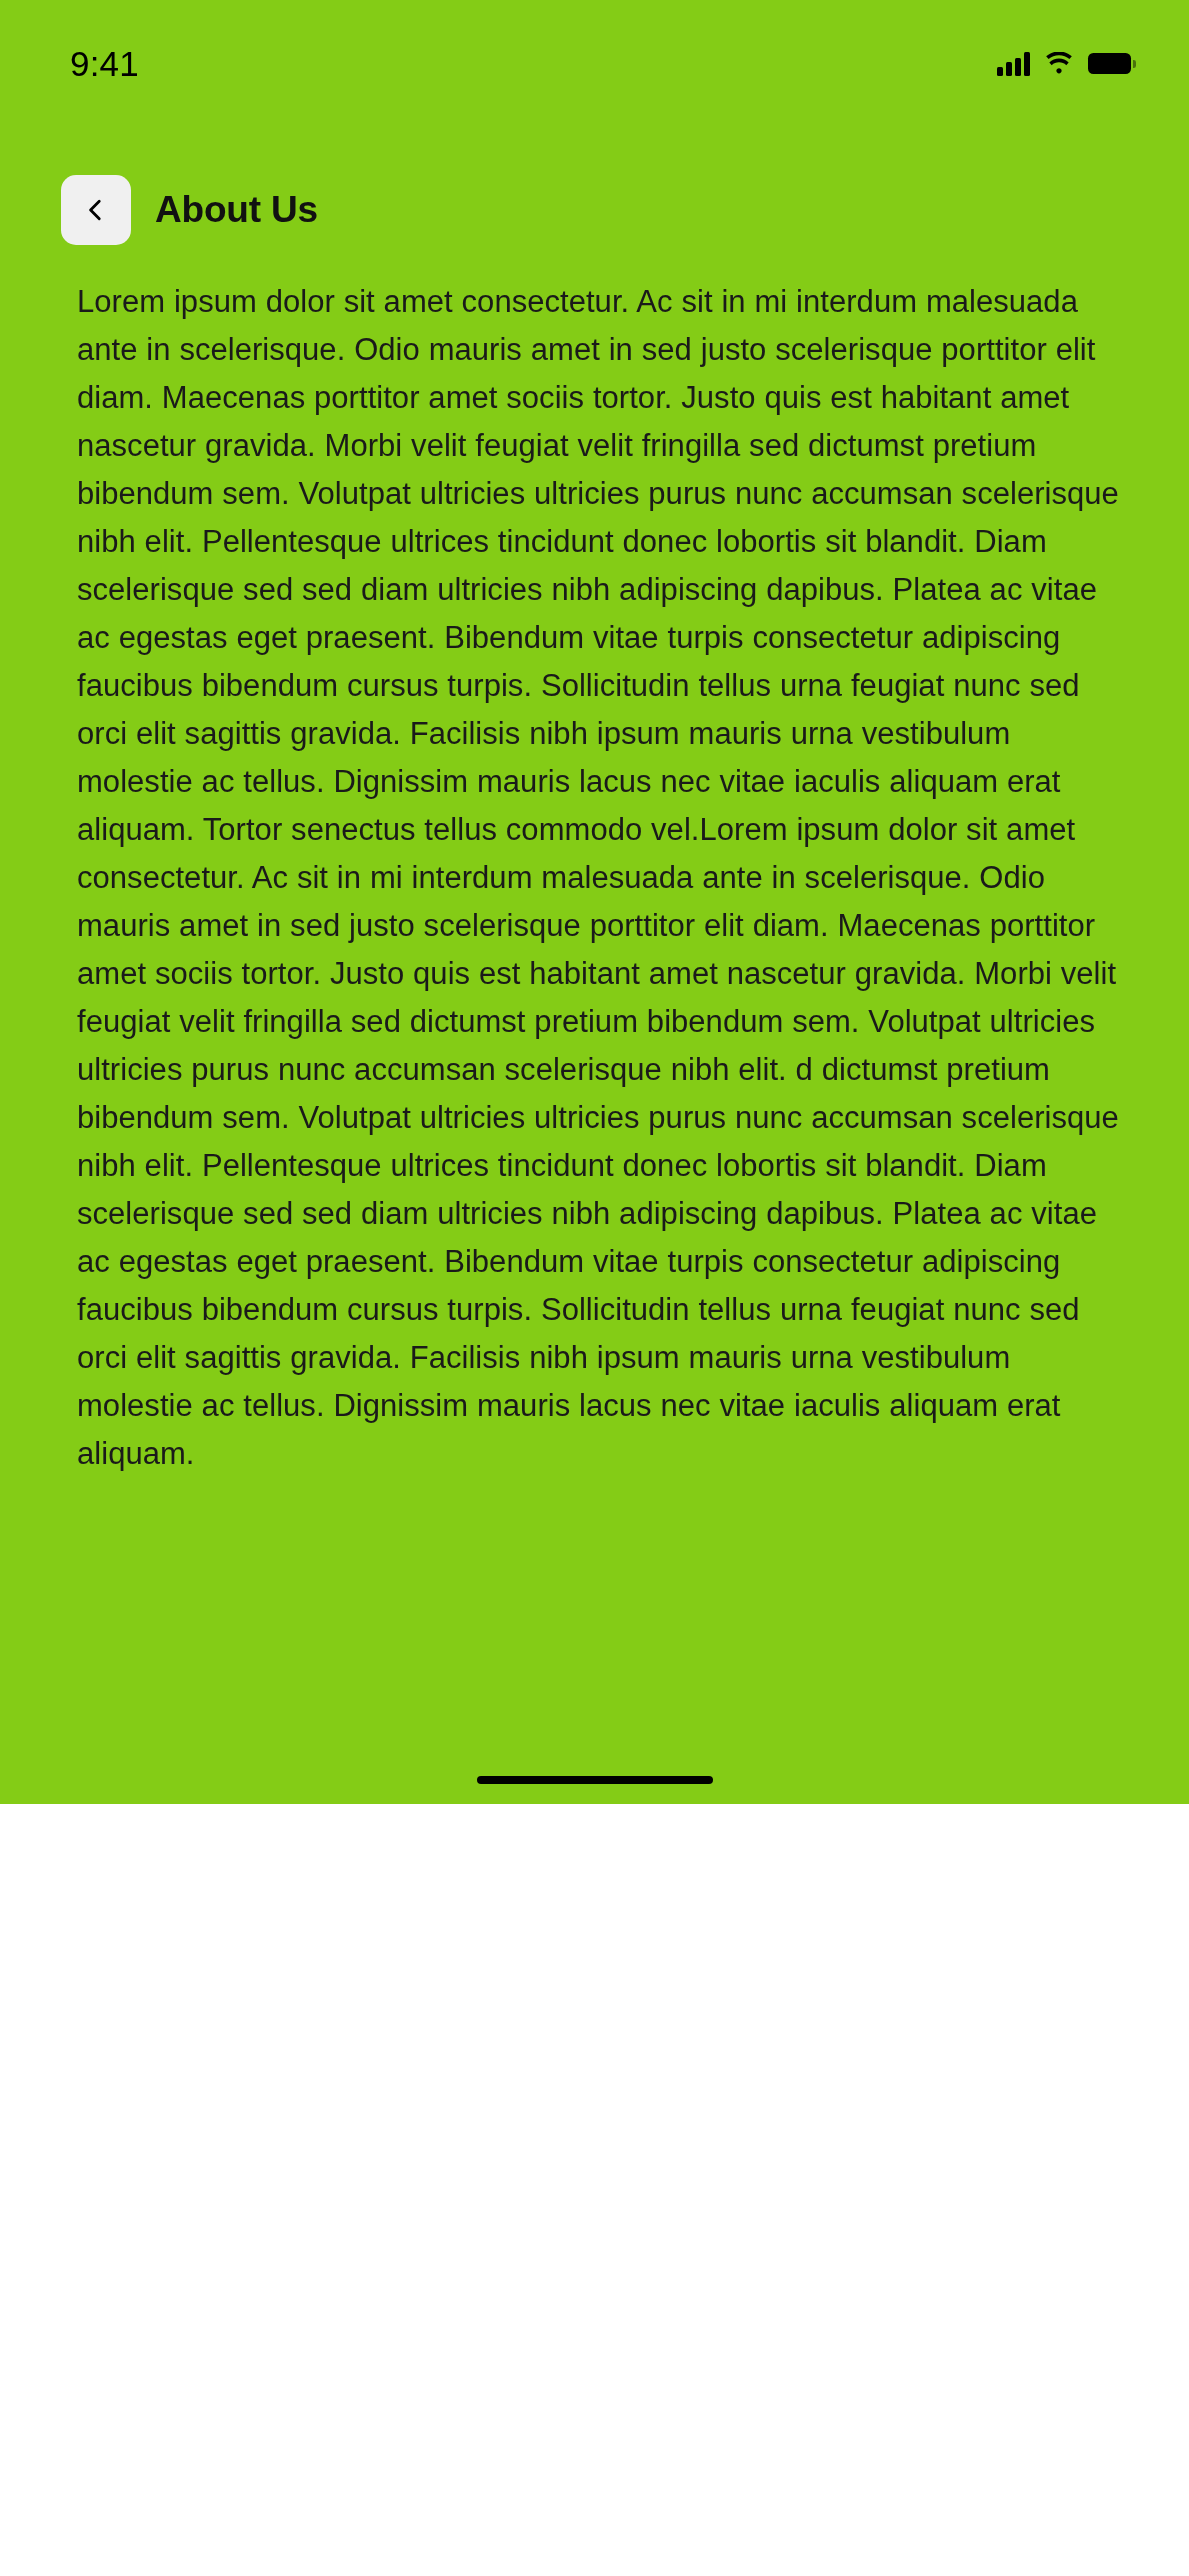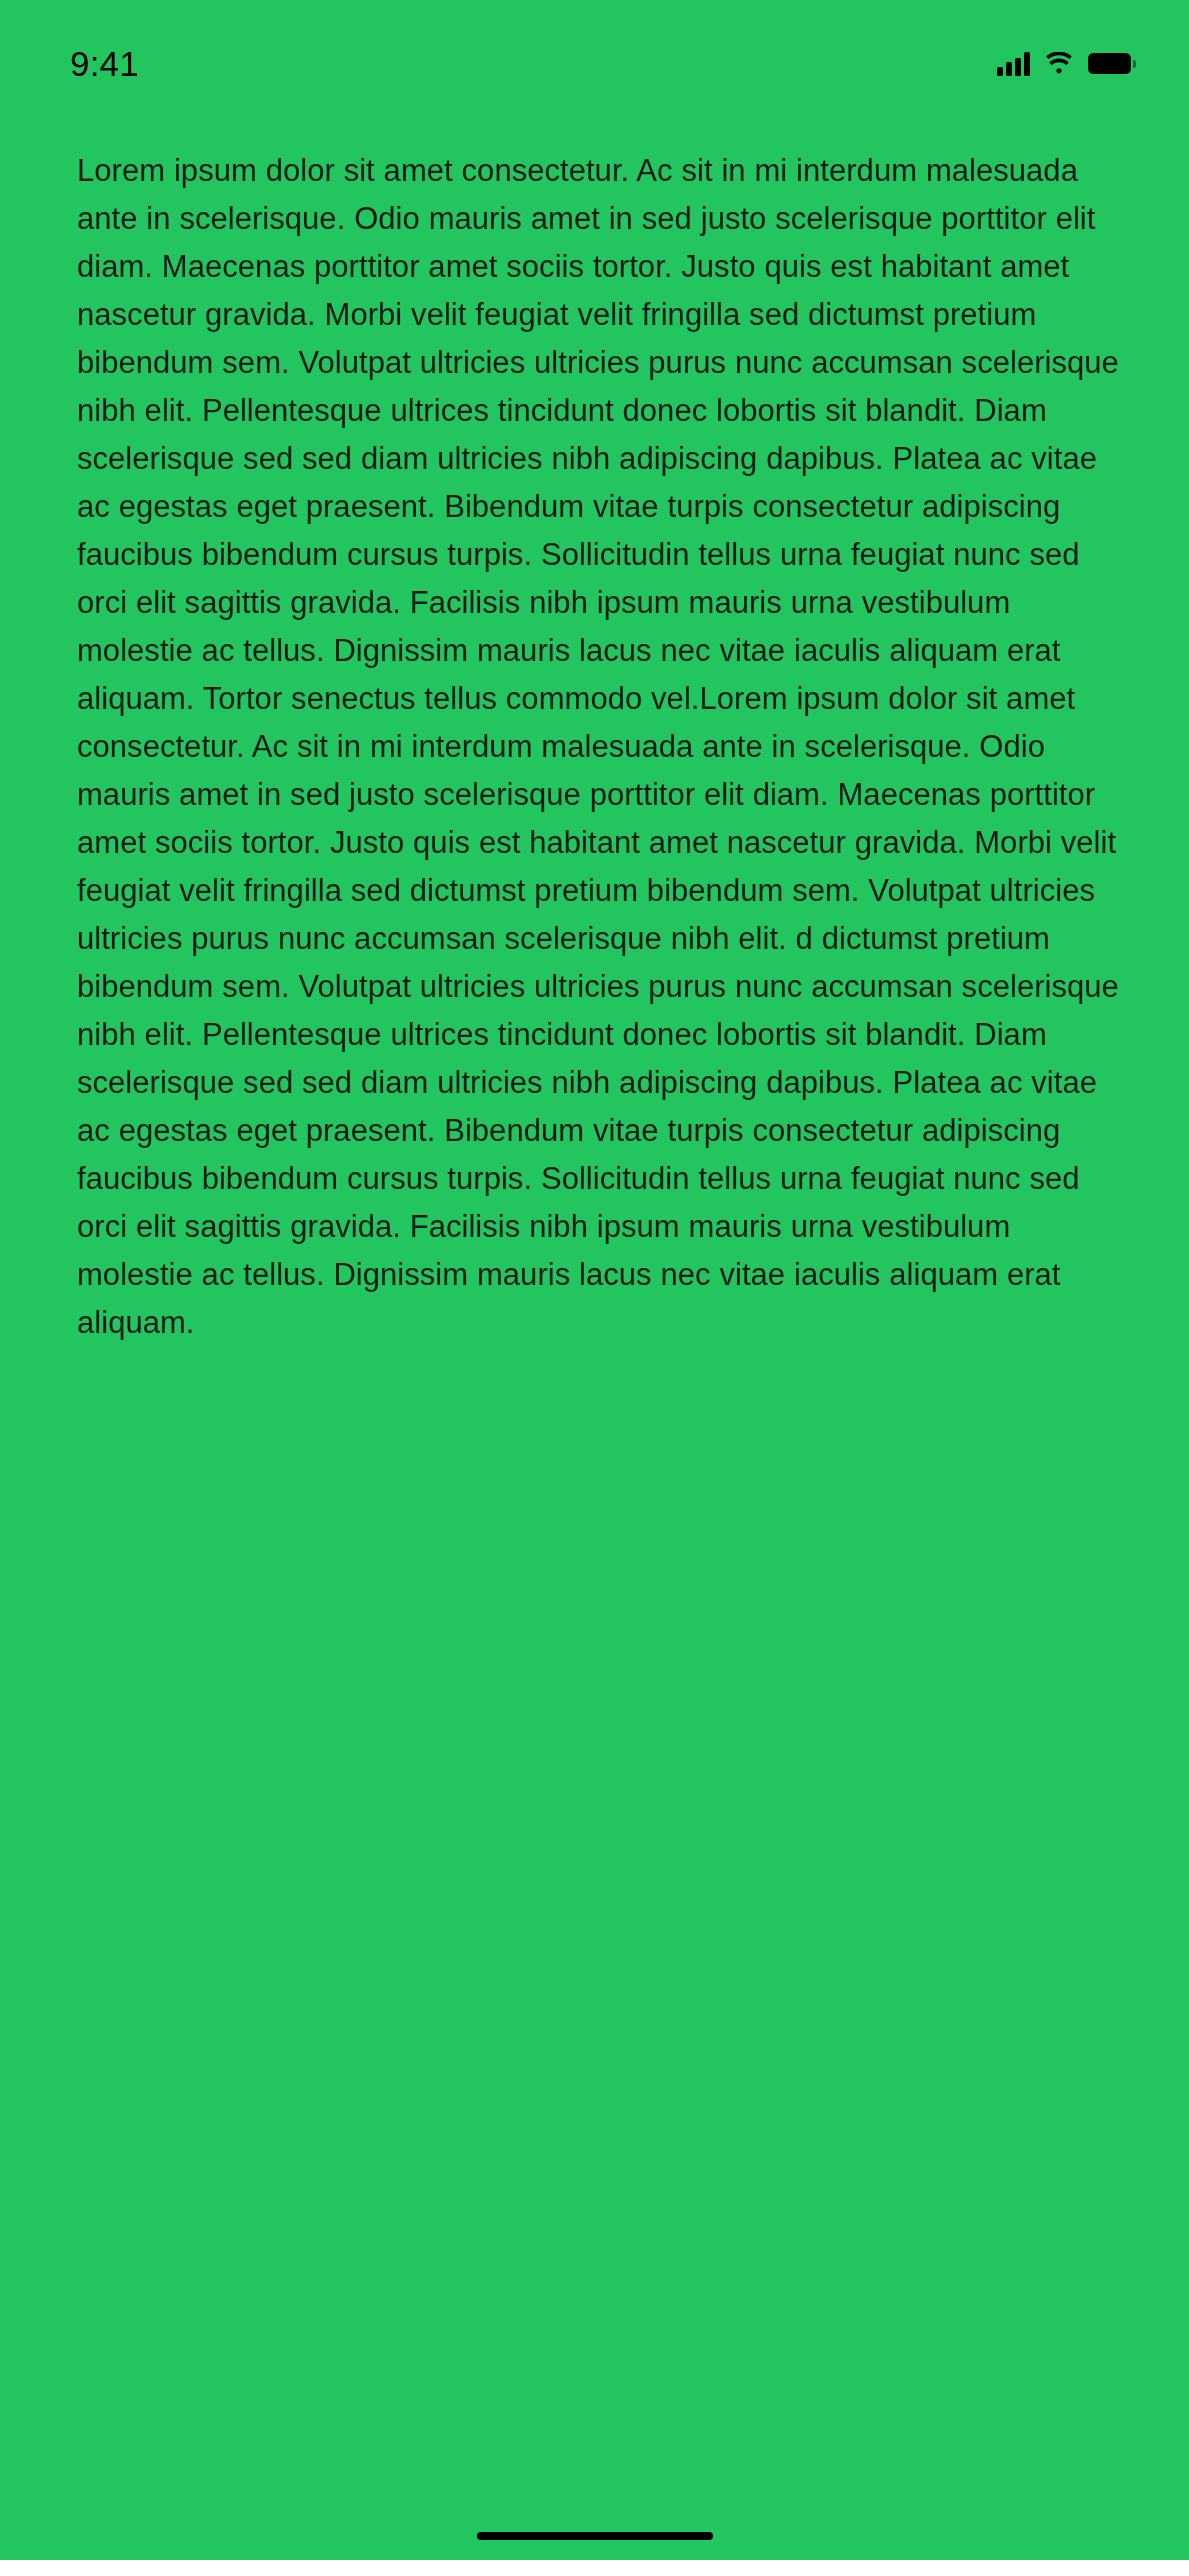--- a/index.html
+++ b/index.html
@@ -11,22 +11,22 @@
     height: 2576px;
     background: #ffffff;
     font-family: "Liberation Sans", sans-serif;
     -webkit-font-smoothing: antialiased;
     overflow: hidden;
   }
 
   .phone {
     position: relative;
     width: 1190px;
-    height: 2560px;
-    background: #22c55e;
+    height: 1804px;
+    background: #84cc16;
     box-sizing: border-box;
   }
 
   
   .status-bar {
     position: relative;
     height: 114px;
     display: flex;
     align-items: center;
     justify-content: space-between;
@@ -168,20 +168,30 @@
         <svg class="wifi-icon" viewBox="0 0 42 32" xmlns="http://www.w3.org/2000/svg">
           <path d="M21 28.5c-1.9 0-3.5-1.6-3.5-3.5 0-1.9 1.6-3.5 3.5-3.5s3.5 1.6 3.5 3.5c0 1.9-1.6 3.5-3.5 3.5z" fill="#000"></path>
           <path d="M21 13.8c3.7 0 7.1 1.4 9.7 3.7l3.2-3.6C30.4 10.6 25.9 8.7 21 8.7S11.6 10.6 8.1 13.9l3.2 3.6c2.6-2.3 6-3.7 9.7-3.7z" fill="#000"></path>
           <path d="M21 4.2c5.3 0 10.2 2 13.9 5.2l3.2-3.6C33.6 1.7 27.6-.7 21-.7S8.4 1.7 3.9 5.8l3.2 3.6C10.8 6.2 15.7 4.2 21 4.2z" fill="#000"></path>
         </svg>
       </span>
       <span class="battery"></span>
     </div>
   </div>
 
+  <div class="header">
+    <button class="back-button">
+      <span>
+        <svg viewBox="0 0 24 24" xmlns="http://www.w3.org/2000/svg">
+          <path d="M15 4 L7 12 L15 20" fill="none" stroke="#000000" stroke-width="2.6" stroke-linecap="round" stroke-linejoin="round"></path>
+        </svg>
+      </span>
+    </button>
+    <div class="page-title">About Us</div>
+  </div>
 
   <div class="content">
     <p class="body-text">Lorem ipsum dolor sit amet consectetur. Ac sit in mi interdum malesuada ante in scelerisque. Odio mauris amet in sed justo scelerisque porttitor elit diam. Maecenas porttitor amet sociis tortor. Justo quis est habitant amet nascetur gravida. Morbi velit feugiat velit fringilla sed dictumst pretium bibendum sem. Volutpat ultricies ultricies purus nunc accumsan scelerisque nibh elit. Pellentesque ultrices tincidunt donec lobortis sit blandit. Diam scelerisque sed sed diam ultricies nibh adipiscing dapibus. Platea ac vitae ac egestas eget praesent. Bibendum vitae turpis consectetur adipiscing faucibus bibendum cursus turpis. Sollicitudin tellus urna feugiat nunc sed orci elit sagittis gravida. Facilisis nibh ipsum mauris urna vestibulum molestie ac tellus. Dignissim mauris lacus nec vitae iaculis aliquam erat aliquam. Tortor senectus tellus commodo vel.Lorem ipsum dolor sit amet consectetur. Ac sit in mi interdum malesuada ante in scelerisque. Odio mauris amet in sed justo scelerisque porttitor elit diam. Maecenas porttitor amet sociis tortor. Justo quis est habitant amet nascetur gravida. Morbi velit feugiat velit fringilla sed dictumst pretium bibendum sem. Volutpat ultricies ultricies purus nunc accumsan scelerisque nibh elit. d dictumst pretium bibendum sem. Volutpat ultricies ultricies purus nunc accumsan scelerisque nibh elit. Pellentesque ultrices tincidunt donec lobortis sit blandit. Diam scelerisque sed sed diam ultricies nibh adipiscing dapibus. Platea ac vitae ac egestas eget praesent. Bibendum vitae turpis consectetur adipiscing faucibus bibendum cursus turpis. Sollicitudin tellus urna feugiat nunc sed orci elit sagittis gravida. Facilisis nibh ipsum mauris urna vestibulum molestie ac tellus. Dignissim mauris lacus nec vitae iaculis aliquam erat aliquam.</p>
   </div>
 
   <div class="home-indicator"></div>
 </div>
 
 
 </body></html>

